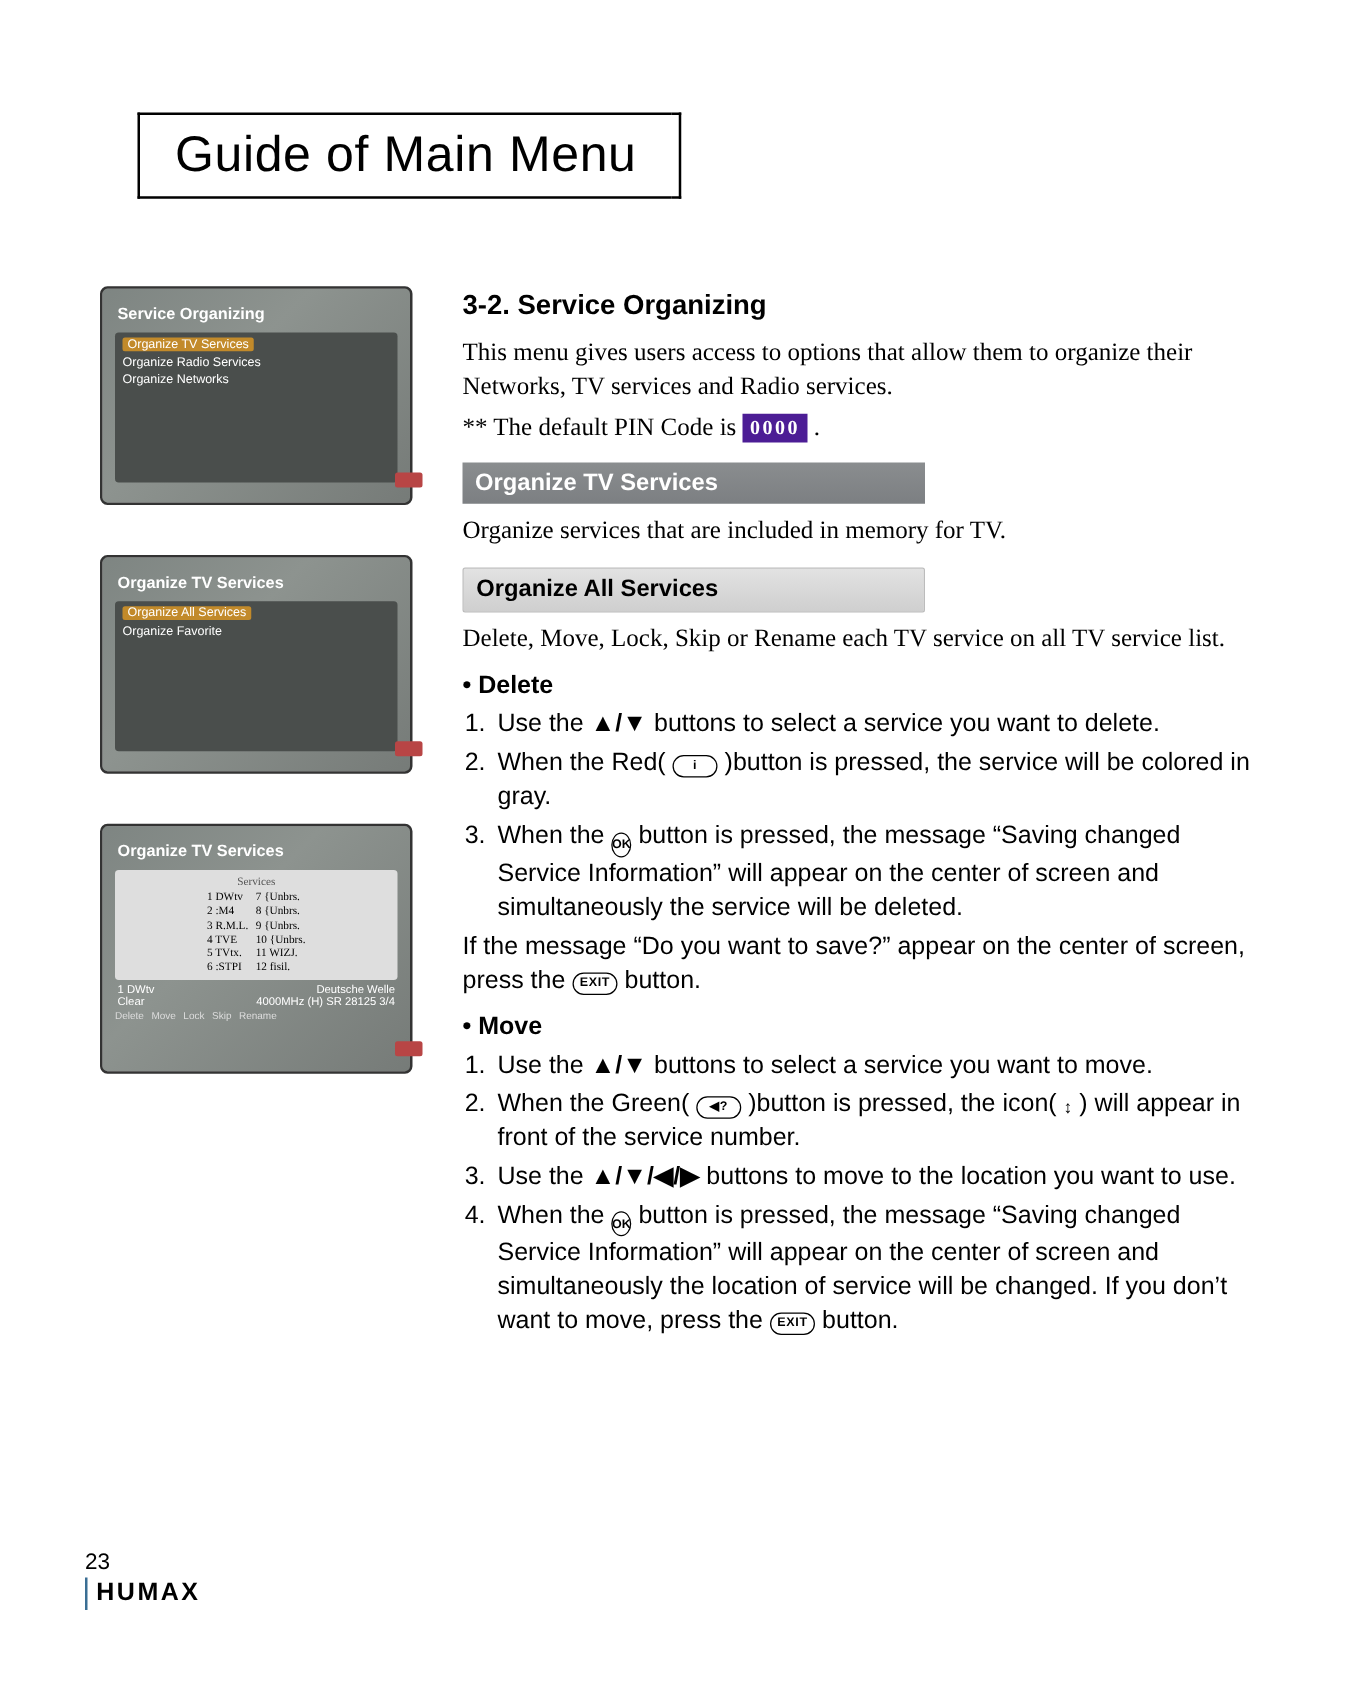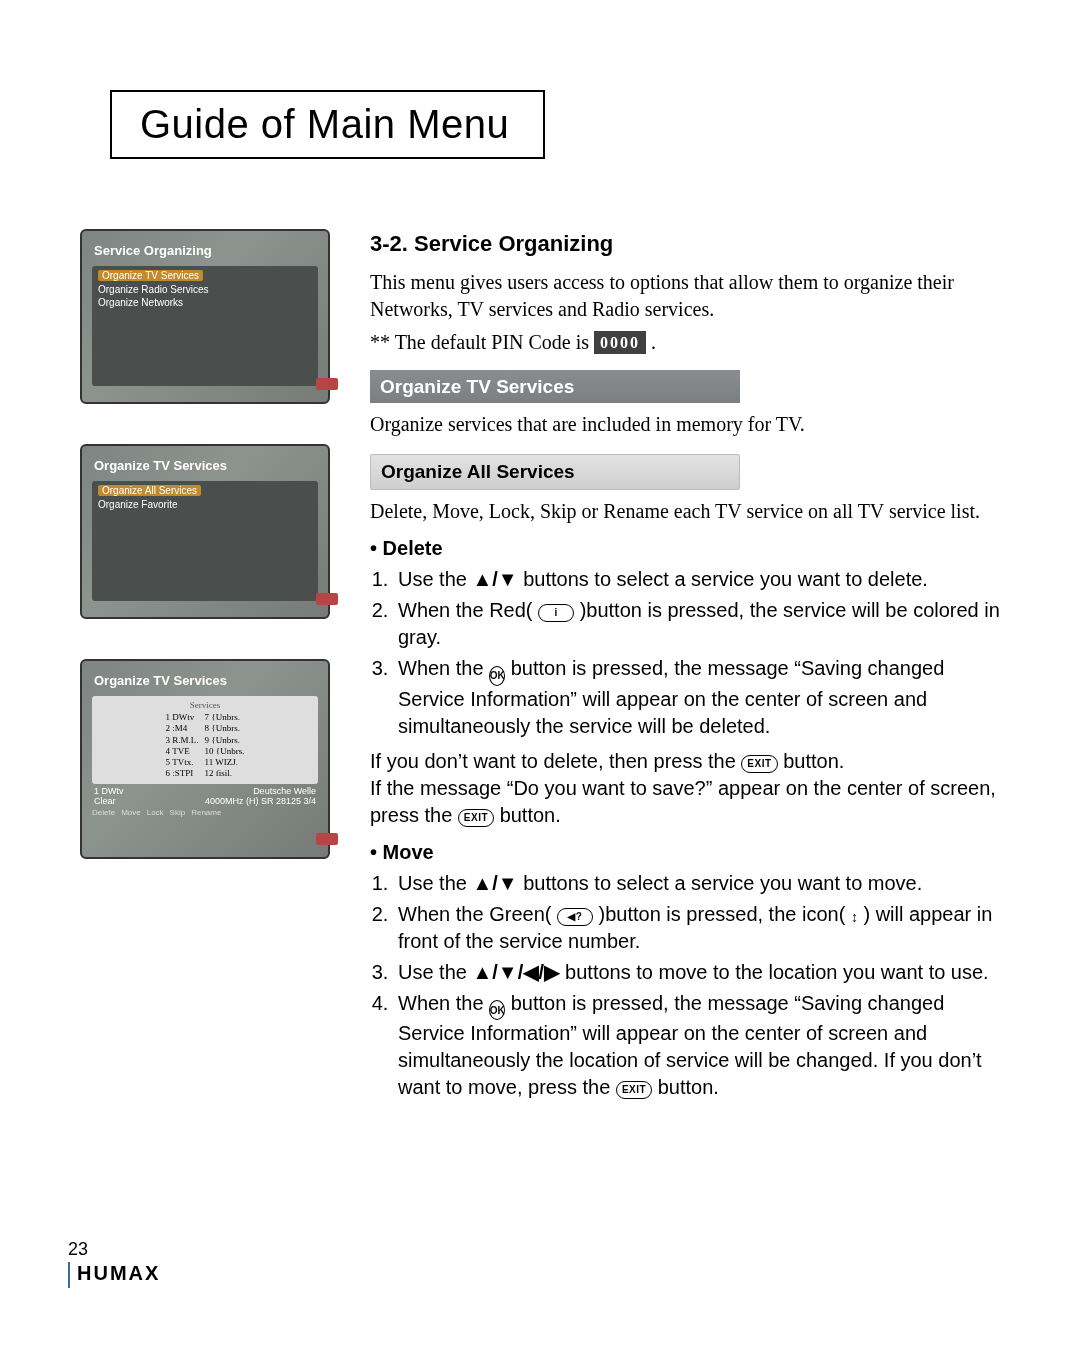--- a/index.html
+++ b/index.html
@@ -140,21 +140,21 @@
 
   
   .sec-heading {
     font-weight: bold;
     font-size: 22px;
     margin-bottom: 10px;
   }
   .para { margin-bottom: 6px; font-family: Liberation Serif, serif; }
   .pin-badge {
     display: inline-block;
-    background: #404040; color: #fff;
+    background: #4c1d95; color: #fff;
     font-weight: bold;
     font-size: 16px;
     letter-spacing: 2px;
     padding: 1px 6px;
     vertical-align: 1px;
   }
 
   .bar-gray {
     background: linear-gradient(#8a8d8f,#7c7f82);
     color: #fff;
@@ -344,25 +344,20 @@
         <span>When the Red( </span>
         <span class="icon-pill">i</span>
         <span> )button is pressed, the service will be colored in gray.</span>
       </li>
       <li>
         <span>When the </span>
         <span class="icon-circle">OK</span>
         <span> button is pressed, the message “Saving changed Service Information” will appear on the center of screen and simultaneously the service will be deleted.</span>
       </li>
     </ol>
-    <p class="follow">
-      <span>If you don’t want to delete, then press the </span>
-      <span class="icon-pill">EXIT</span>
-      <span> button.</span>
-    </p>
     <p>
       <span>If the message “Do you want to save?” appear on the center of screen, press the </span>
       <span class="icon-pill">EXIT</span>
       <span> button.</span>
     </p>
 
     <div class="bullet-heading">Move</div>
     <ol class="steps">
       <li>
         <span>Use the </span>

